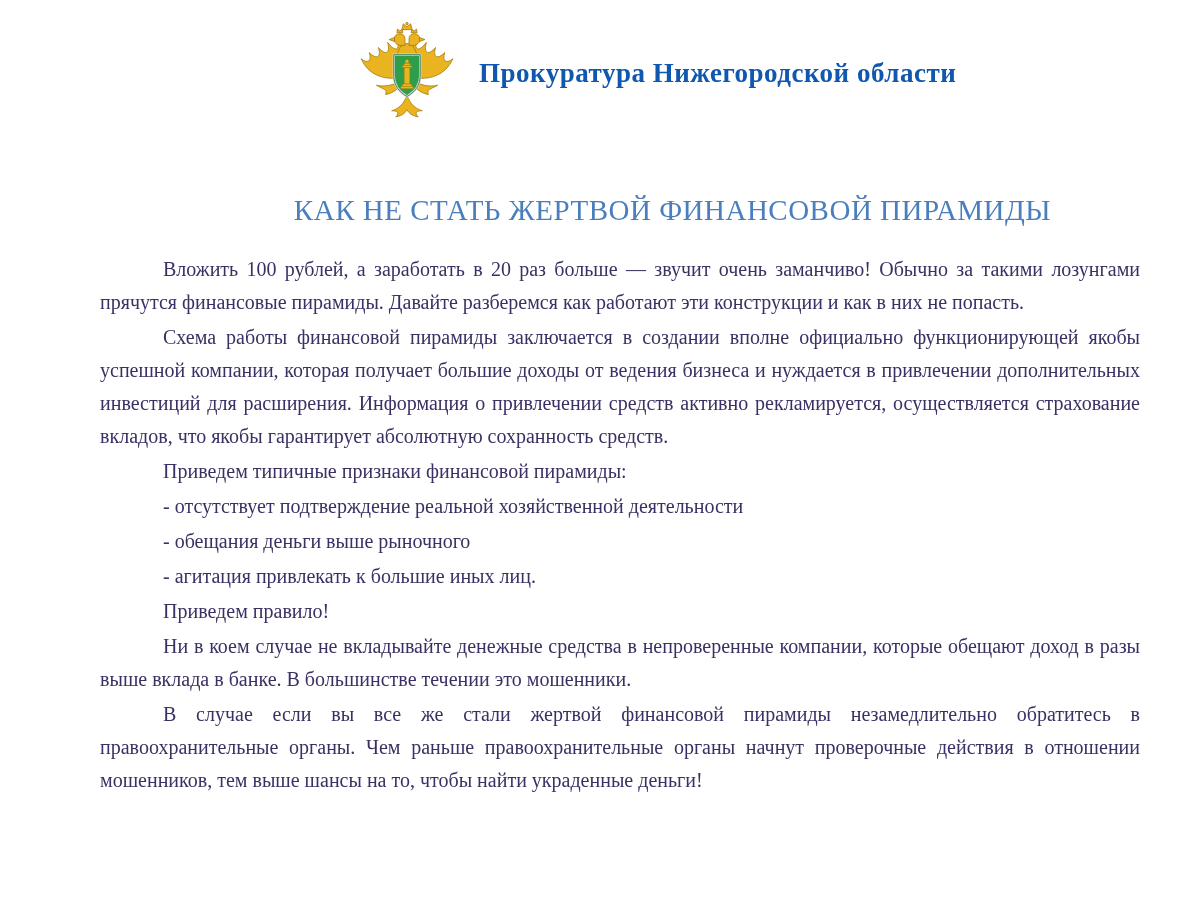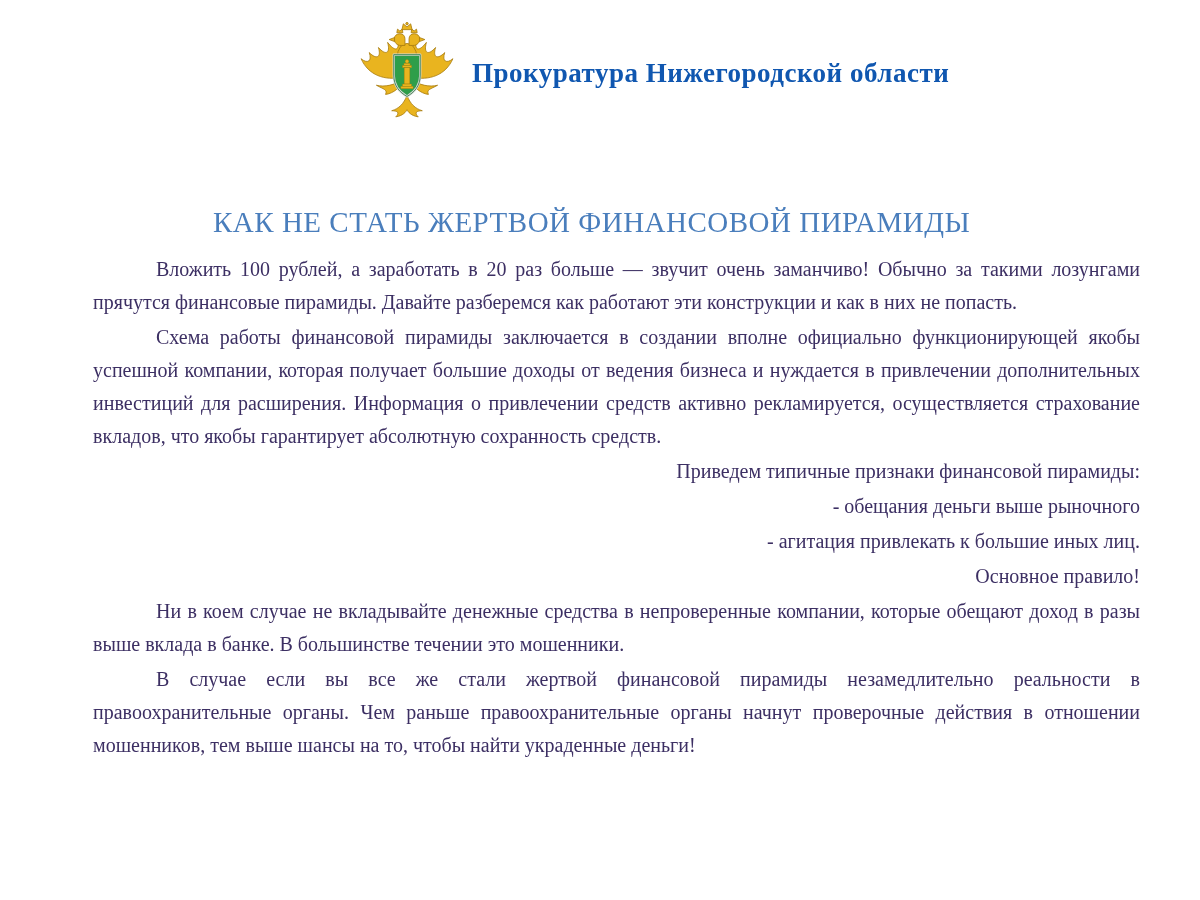--- a/index.html
+++ b/index.html
@@ -5,46 +5,46 @@
   html, body { margin: 0; padding: 0; background: #ffffff; }
   body {
     width: 1200px; height: 900px;
     font-family: "Liberation Serif", serif;
     overflow: hidden;
   }
   .page { position: relative; width: 1200px; height: 900px; background: #ffffff; }
 
   .doc-header {
     position: absolute; top: 22px; left: 356px;
-    display: flex; align-items: center; gap: 14px;
+    display: flex; align-items: center; gap: 21px;
   }
   .emblem { width: 102px; height: 102px; display: inline-block; flex: 0 0 auto; }
   .emblem svg { width: 102px; height: 102px; display: block; }
   .org-name {
     color: #1057b0; font-weight: bold; font-size: 27px;
     letter-spacing: 0.5px; white-space: nowrap;
   }
 
   .title {
     position: absolute; top: 190px; left: 85px; width: 1055px;
-    margin: 16px; text-indent: 112px;
+    margin: 4px; text-align: center; text-indent: 112px;
     font-size: 29px; font-weight: normal; letter-spacing: 0.5px;
     color: #4a7ebc;
   }
 
   .content {
     position: absolute; top: 253px; left: 85px; width: 1055px;
     color: #3c2f63; font-size: 20px; line-height: 33px;
   }
   .content p {
-    margin: 0 0 2px 8px;
+    margin: 0 0 2px 15px;
     text-align: justify;
     text-indent: 63px;
   }
-  .content p.single-line { text-align: right; }
+  .content p.single-line { text-align: left; }
 </style>
 </head>
 <body>
 
 <div class="page">
 
   <header class="doc-header">
     <span class="emblem">
       <svg viewBox="0 0 100 100" xmlns="http://www.w3.org/2000/svg" aria-hidden="true">
 
@@ -85,21 +85,22 @@
     </span>
     <span class="org-name">Прокуратура Нижегородской области</span>
   </header>
 
   <h1 class="title">КАК НЕ СТАТЬ ЖЕРТВОЙ ФИНАНСОВОЙ ПИРАМИДЫ</h1>
 
   <main class="content">
     <p>Вложить 100 рублей, а заработать в 20 раз больше — звучит очень заманчиво! Обычно за такими лозунгами прячутся финансовые пирамиды. Давайте разберемся как работают эти конструкции и как в них не попасть.</p>
     <p>Схема работы финансовой пирамиды заключается в создании вполне официально функционирующей якобы успешной компании, которая получает большие доходы от ведения бизнеса и нуждается в привлечении дополнительных инвестиций для расширения. Информация о привлечении средств активно рекламируется, осуществляется страхование вкладов, что якобы гарантирует абсолютную сохранность средств.</p>
     <p class="single-line">Приведем типичные признаки финансовой пирамиды:</p>
+    <p class="single-line">- отсутствует подтверждение реальной хозяйственной деятельности</p>
     <p class="single-line">- обещания деньги выше рыночного</p>
     <p class="single-line">- агитация привлекать к большие иных лиц.</p>
-    <p class="single-line">Основное правило!</p>
+    <p class="single-line">Приведем правило!</p>
     <p>Ни в коем случае не вкладывайте денежные средства в непроверенные компании, которые обещают доход в разы выше вклада в банке. В большинстве течении это мошенники.</p>
-    <p>В случае если вы все же стали жертвой финансовой пирамиды незамедлительно реальности в правоохранительные органы. Чем раньше правоохранительные органы начнут проверочные действия в отношении мошенников, тем выше шансы на то, чтобы найти украденные деньги!</p>
+    <p>В случае если вы все же стали жертвой финансовой пирамиды незамедлительно обратитесь в правоохранительные органы. Чем раньше правоохранительные органы начнут проверочные действия в отношении мошенников, тем выше шансы на то, чтобы найти украденные деньги!</p>
 
   </main>
 
 </div>
 
 </body></html>

